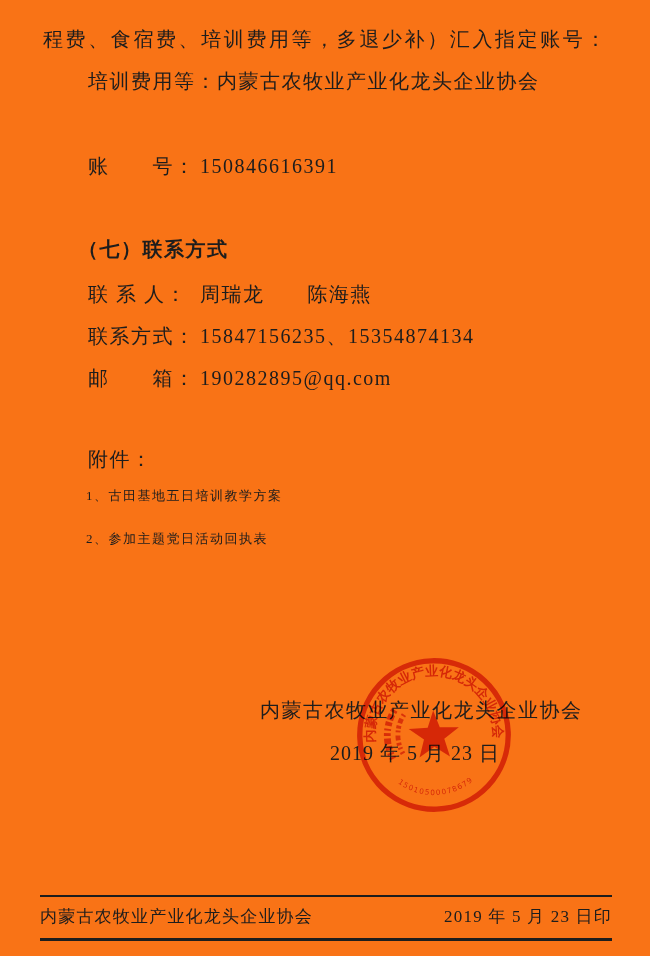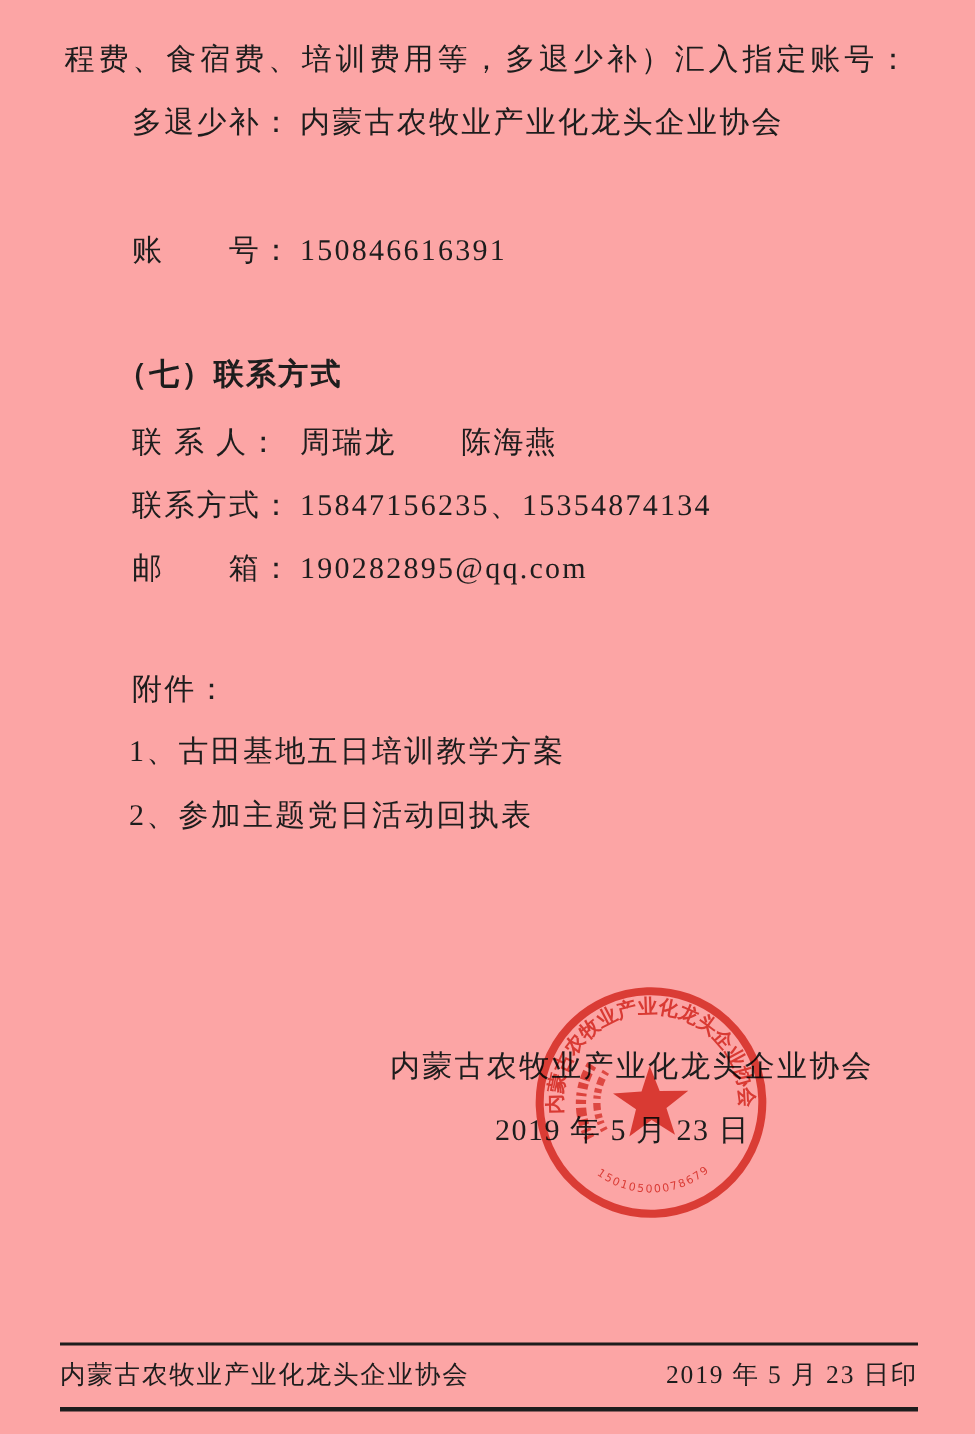--- a/index.html
+++ b/index.html
@@ -1,19 +1,19 @@
 <!DOCTYPE html>
 <html><head>
 <meta charset="utf-8">
 <style>
   html,body{margin:0;padding:0;background:#ffffff;}
   .page{
     position:relative;
     width:650px;height:956px;
-    background:#fca5a5;
+    background:#f97316;
     font-family:"Liberation Serif","DejaVu Serif",serif;
     color:#1d1d1d;
     overflow:hidden;
   }
   .row{
     position:absolute;
     left:88px;
     font-size:20px;
     letter-spacing:1.5px;
     white-space:nowrap;
@@ -38,21 +38,21 @@
   .attach-heading{
     position:absolute;
     left:88px;top:446px;
     font-size:20px;
     letter-spacing:1.5px;
     text-align:right;
   }
   .attach-item{
     position:absolute;
     left:86px;
-    font-size:20px;
+    font-size:13px;
     letter-spacing:1.5px;
     white-space:nowrap;
   }
   .sig-org{
     position:absolute;
     left:260px;top:697px;
     font-size:20px;
     letter-spacing:1.5px;
     white-space:nowrap;
   }
@@ -98,21 +98,21 @@
   }
 </style>
 </head>
 <body>
 
 <div class="page">
 
   <div class="continuation">程费、食宿费、培训费用等，多退少补）汇入指定账号：</div>
 
   <div class="row" style="top:68px">
-    <span class="lbl">多退少补：</span><span class="val">内蒙古农牧业产业化龙头企业协会</span>
+    <span class="lbl">培训费用等：</span><span class="val">内蒙古农牧业产业化龙头企业协会</span>
   </div>
   <div class="row" style="top:153px">
     <span class="lbl">账　　号：</span><span class="val">150846616391</span>
   </div>
 
   <div class="section-heading">（七）联系方式</div>
 
   <div class="row" style="top:281px">
     <span class="lbl">联 系 人：</span><span class="val">周瑞龙　　陈海燕</span>
   </div>

